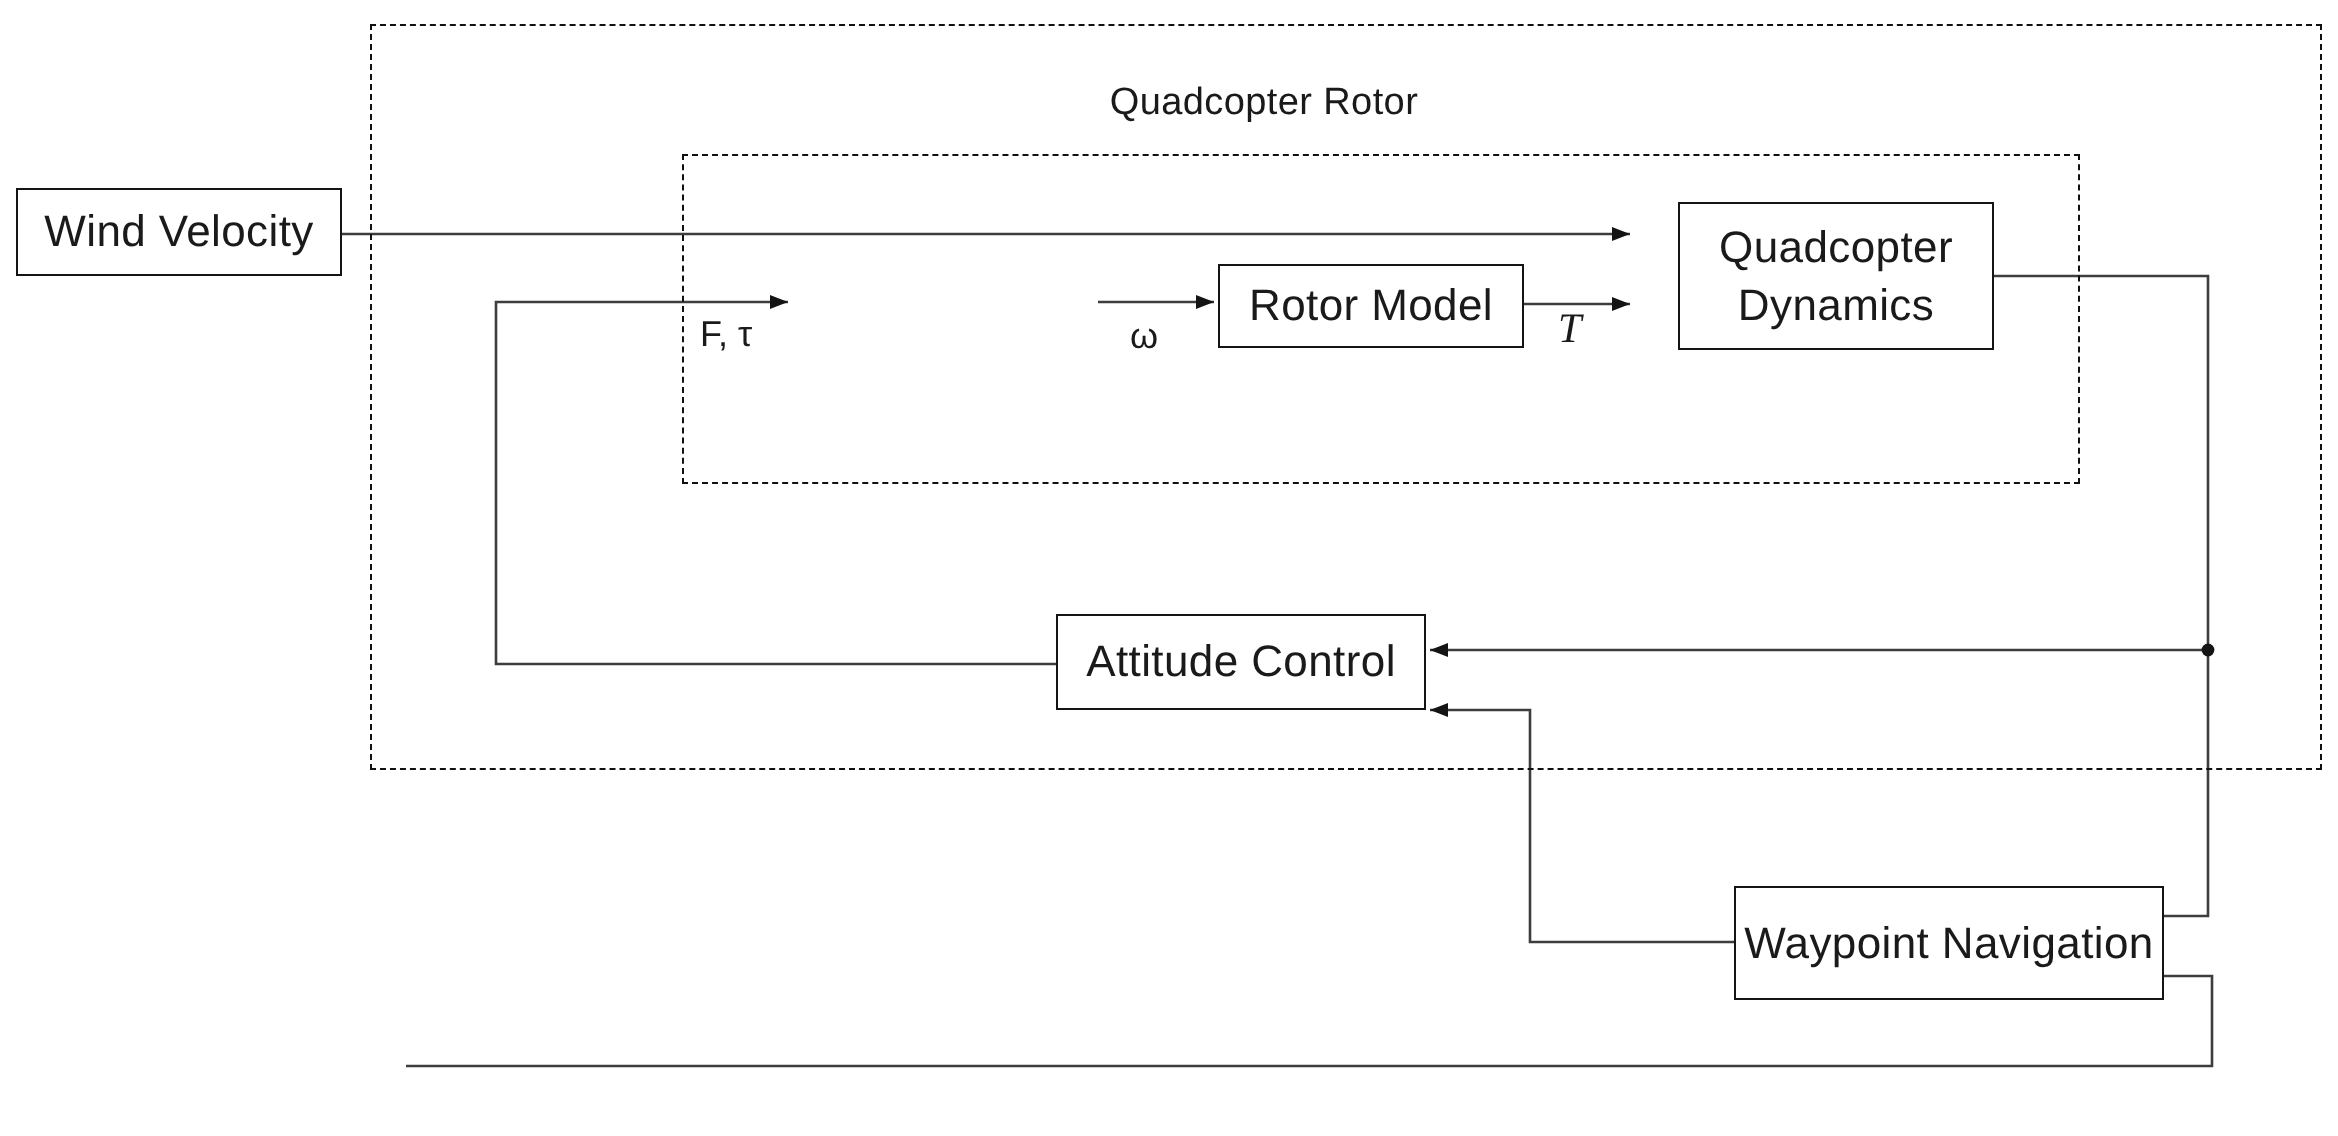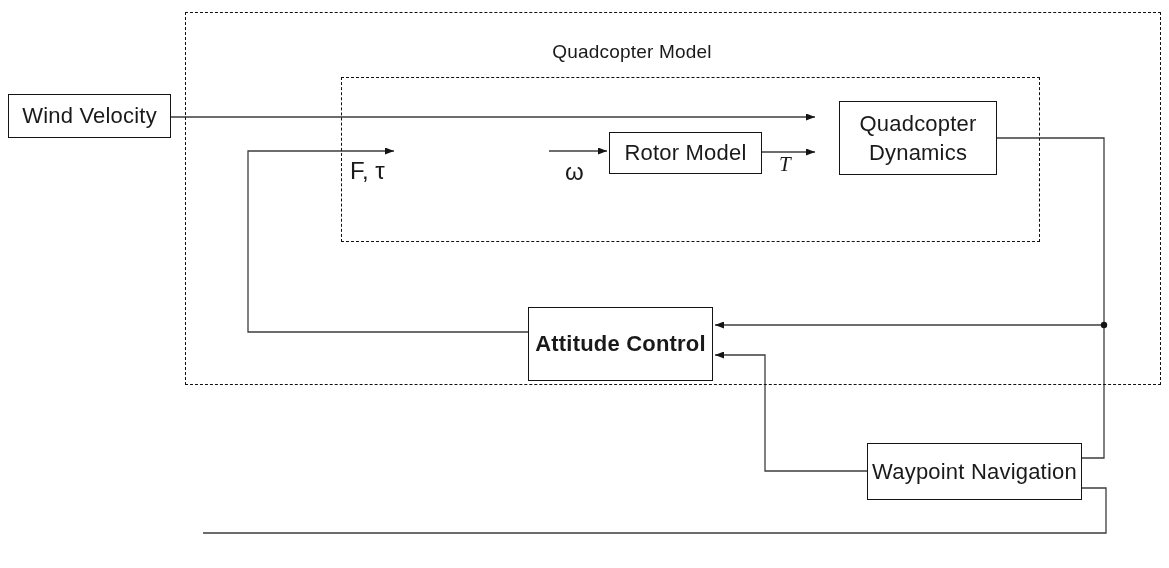--- a/index.html
+++ b/index.html
@@ -43,26 +43,26 @@
     justify-content: center;
     text-align: center;
     font-size: 22px;
     line-height: 1.32;
     letter-spacing: 0.2px;
   }
   .blk-wind      { left: 8px;   top: 94px;  width: 163px; height: 44px; }
   .blk-motor     { left: 396px; top: 129px; width: 153px; height: 44px; }
   .blk-rotor     { left: 609px; top: 132px; width: 153px; height: 42px; }
   .blk-dynamics  { left: 817px; top: 101px; width: 158px; height: 74px; margin-left: 22px; }
-  .blk-attitude  { left: 528px; top: 307px; width: 185px; height: 74px; font-weight: bold; }
+  .blk-attitude  { left: 528px; top: 307px; width: 185px; height: 48px; }
   .blk-waypoint  { left: 867px; top: 443px; width: 215px; height: 57px; }
   .blk-desired   { left: 17px;  top: 505px; width: 186px; height: 56px; }
   .signal-label {
     position: absolute;
-    font-size: 24px;
+    font-size: 18px;
     white-space: nowrap;
   }
   .lbl-force-torque { left: 350px; top: 157px; }
   .lbl-omega        { left: 565px; top: 158px; }
   .lbl-thrust {
     left: 779px; top: 152px;
     font-family: "Liberation Serif", serif;
     font-style: italic;
     font-size: 21px;
   }
@@ -87,21 +87,21 @@
       <path d="M867,471 L765,471 L765,355 L715,355" marker-end="url(#arrow)"></path>
       <path d="M528,332 L248,332 L248,151 L394,151" marker-end="url(#arrow)"></path>
       <path d="M203,533 L1106,533 L1106,488 L1054,488" marker-end="url(#arrow)"></path>
       <circle cx="1104" cy="325" r="3.2" fill="#141414" stroke="none"></circle>
     </g>
   </svg>
 
   <div class="dashed-container outer-container"></div>
   <div class="dashed-container inner-container"></div>
 
-  <div class="container-title">Quadcopter Model</div>
+  <div class="container-title">Quadcopter Rotor</div>
 
   <div class="block blk-wind">
     <span>Wind Velocity</span>
   </div>
 
 
   <div class="block blk-rotor">
     <span>Rotor Model</span>
   </div>
 

